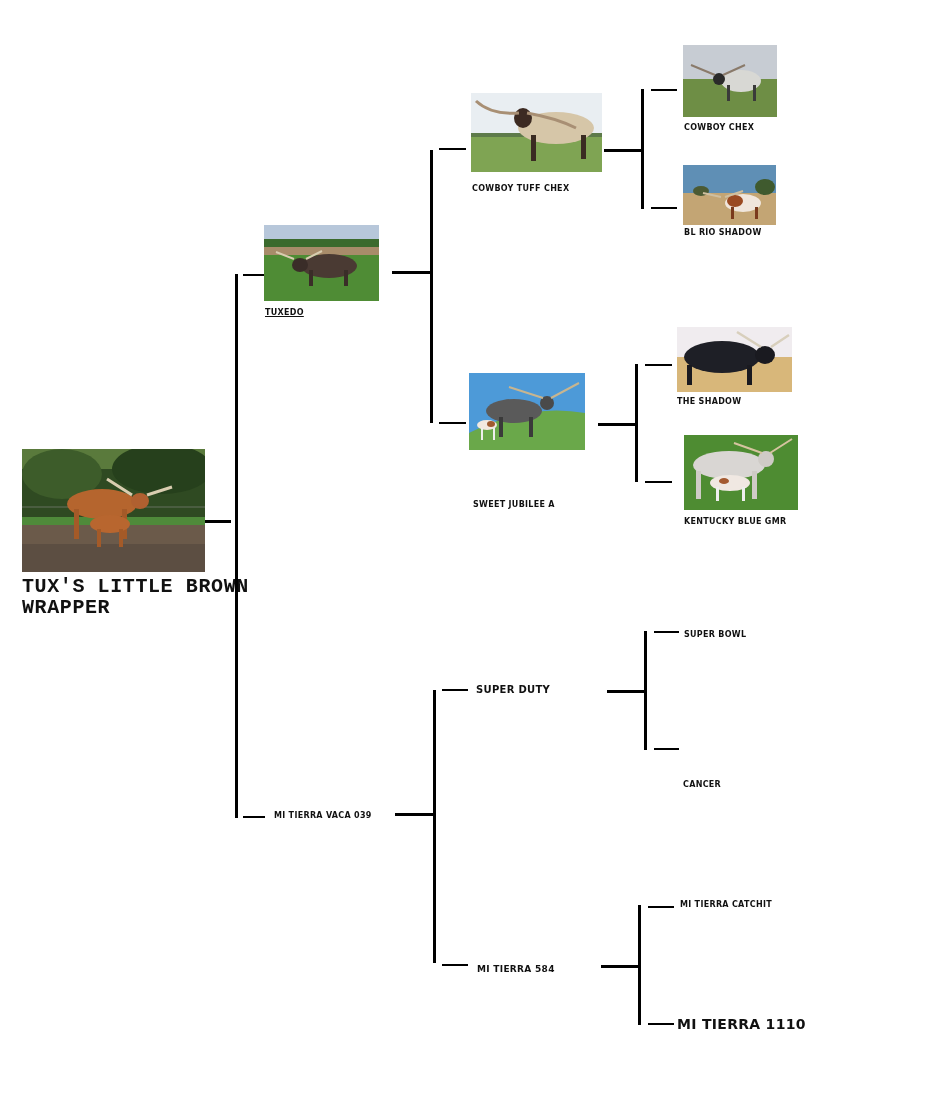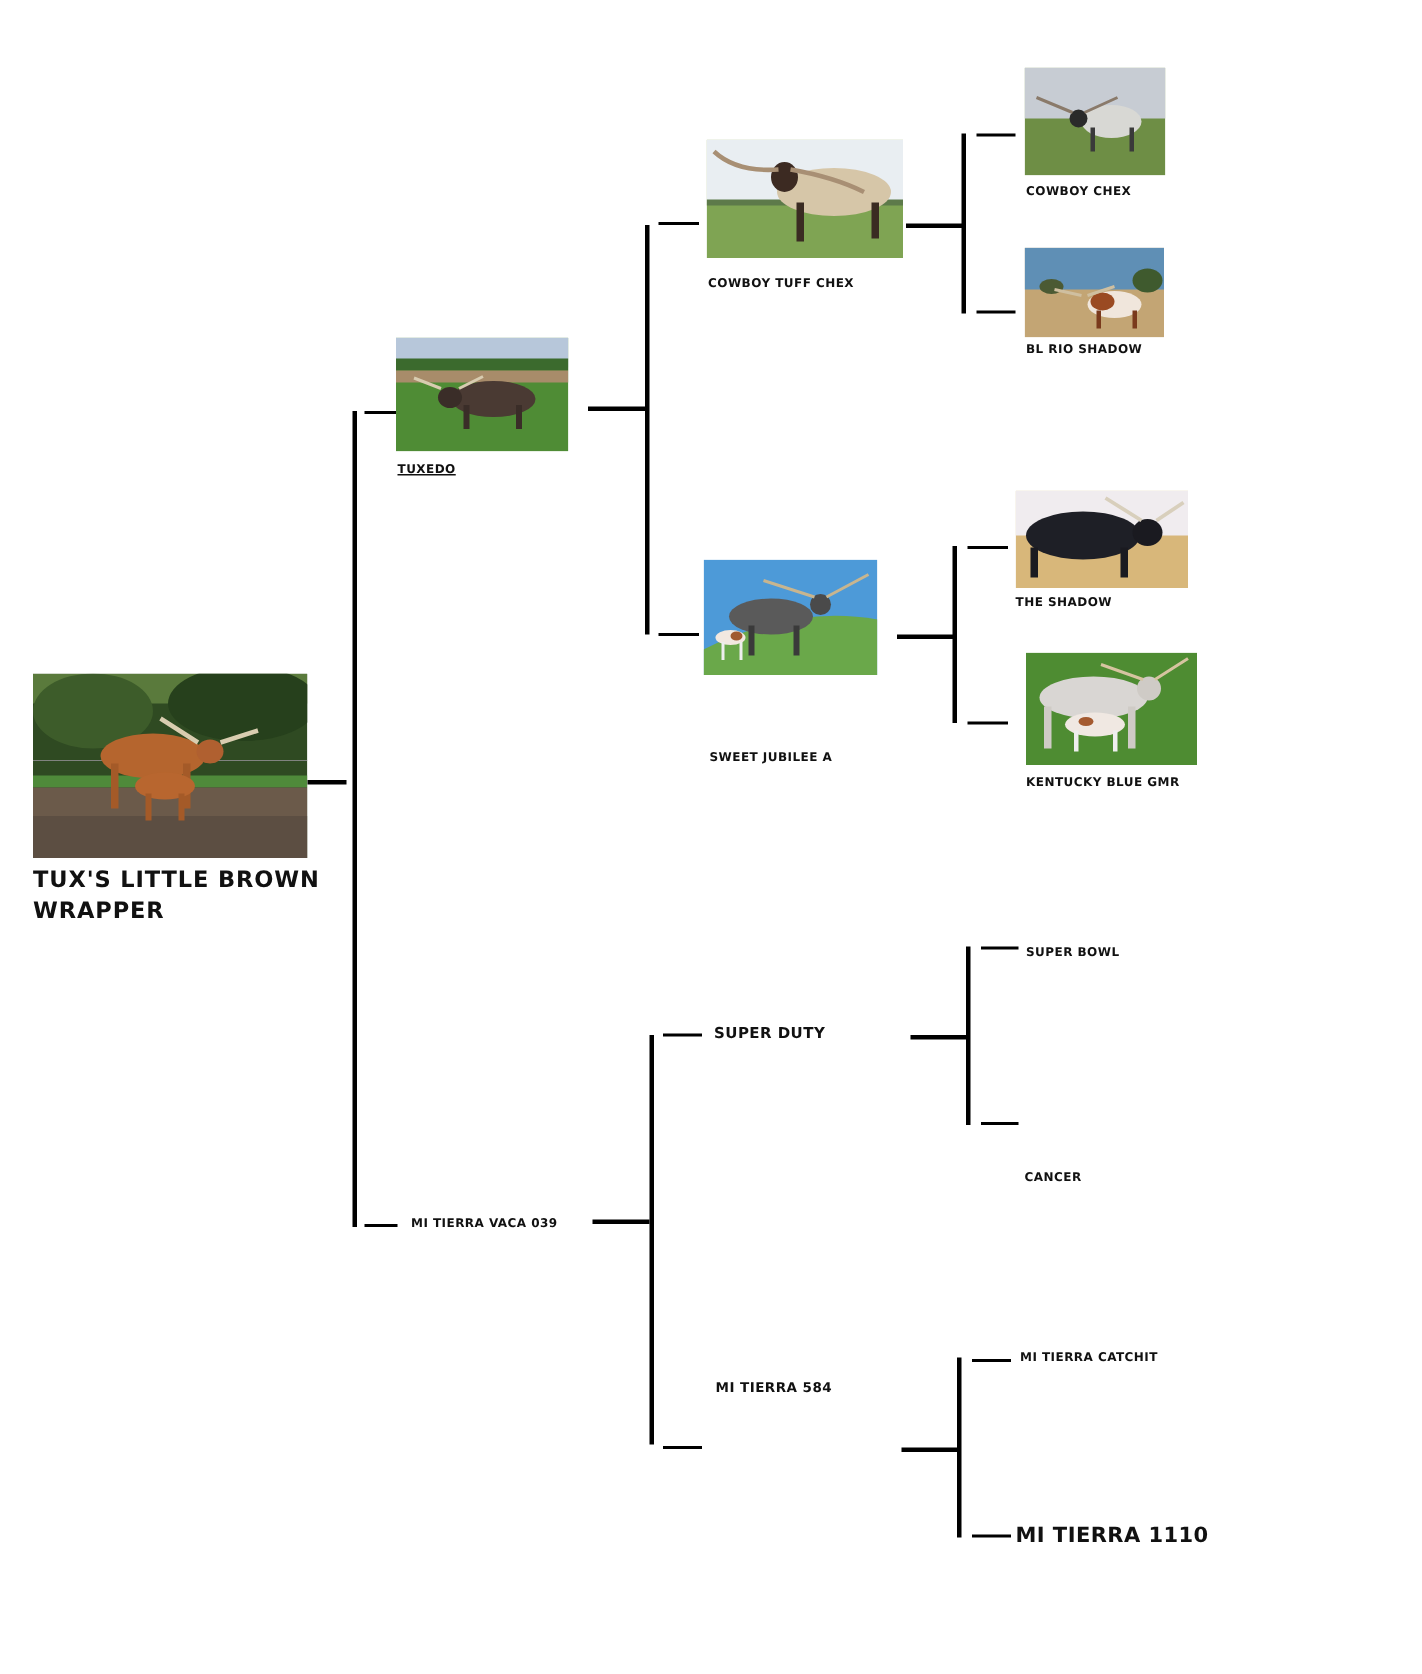--- a/index.html
+++ b/index.html
@@ -3,21 +3,21 @@
   <meta charset="utf-8">
   <style>
     html, body { margin: 0; padding: 0; background: #ffffff; }
     body { width: 948px; height: 1116px; position: relative; overflow: hidden;
            font-family: "DejaVu Sans", "Liberation Sans", sans-serif; color: #111; }
     .hl { position: absolute; background: #000; }
     .vl { position: absolute; background: #000; }
     .label { position: absolute; font-weight: bold; letter-spacing: 0.3px; white-space: nowrap; color: #111; }
     .sm { font-size: 8px; }
     .md { font-size: 10px; }
-    .lg { font-size: 15px; line-height: 21px; letter-spacing: 0.6px; }
+    .lg { font-size: 20px; line-height: 21px; letter-spacing: 0.6px; font-family: Liberation Mono, monospace; }
     .photo { position: absolute; overflow: hidden; }
     .photo svg { display: block; width: 100%; height: 100%; }
   </style>
 </head>
 <body>
 
 <div class="photo" style="left:22px;top:449px;width:183px;height:123px;">
   <svg viewBox="0 0 183 123" preserveAspectRatio="none">
     <rect width="183" height="123" fill="#2f4a22"></rect>
     <rect y="0" width="183" height="20" fill="#5a7a3c"></rect>
@@ -170,19 +170,19 @@
 <div class="hl" style="left:442px;top:964px;width:26px;height:2px;"></div>
 
 <div class="label md" style="left:476px;top:684px;text-align:right;">SUPER DUTY</div>
 <div class="hl" style="left:607px;top:690px;width:38px;height:3px;"></div>
 <div class="vl" style="left:644px;top:631px;width:3px;height:119px;"></div>
 <div class="hl" style="left:654px;top:631px;width:25px;height:2px;"></div>
 <div class="hl" style="left:654px;top:748px;width:25px;height:2px;"></div>
 <div class="label sm" style="left:684px;top:630px;">SUPER BOWL</div>
 <div class="label sm" style="left:683px;top:745px;margin-top:35px;">CANCER</div>
 
-<div class="label sm" style="left:477px;top:921px;font-size:9px;">MI TIERRA 584</div>
+<div class="label sm" style="left:477px;top:964px;font-size:9px;">MI TIERRA 584</div>
 <div class="hl" style="left:601px;top:965px;width:38px;height:3px;"></div>
 <div class="vl" style="left:638px;top:905px;width:3px;height:120px;"></div>
 <div class="hl" style="left:648px;top:906px;width:26px;height:2px;"></div>
 <div class="hl" style="left:648px;top:1023px;width:26px;height:2px;"></div>
 <div class="label sm" style="left:680px;top:900px;">MI TIERRA CATCHIT</div>
 <div class="label sm" style="left:677px;top:1016px;font-size:14px;text-align:right;">MI TIERRA 1110</div>
 
 </body></html>

